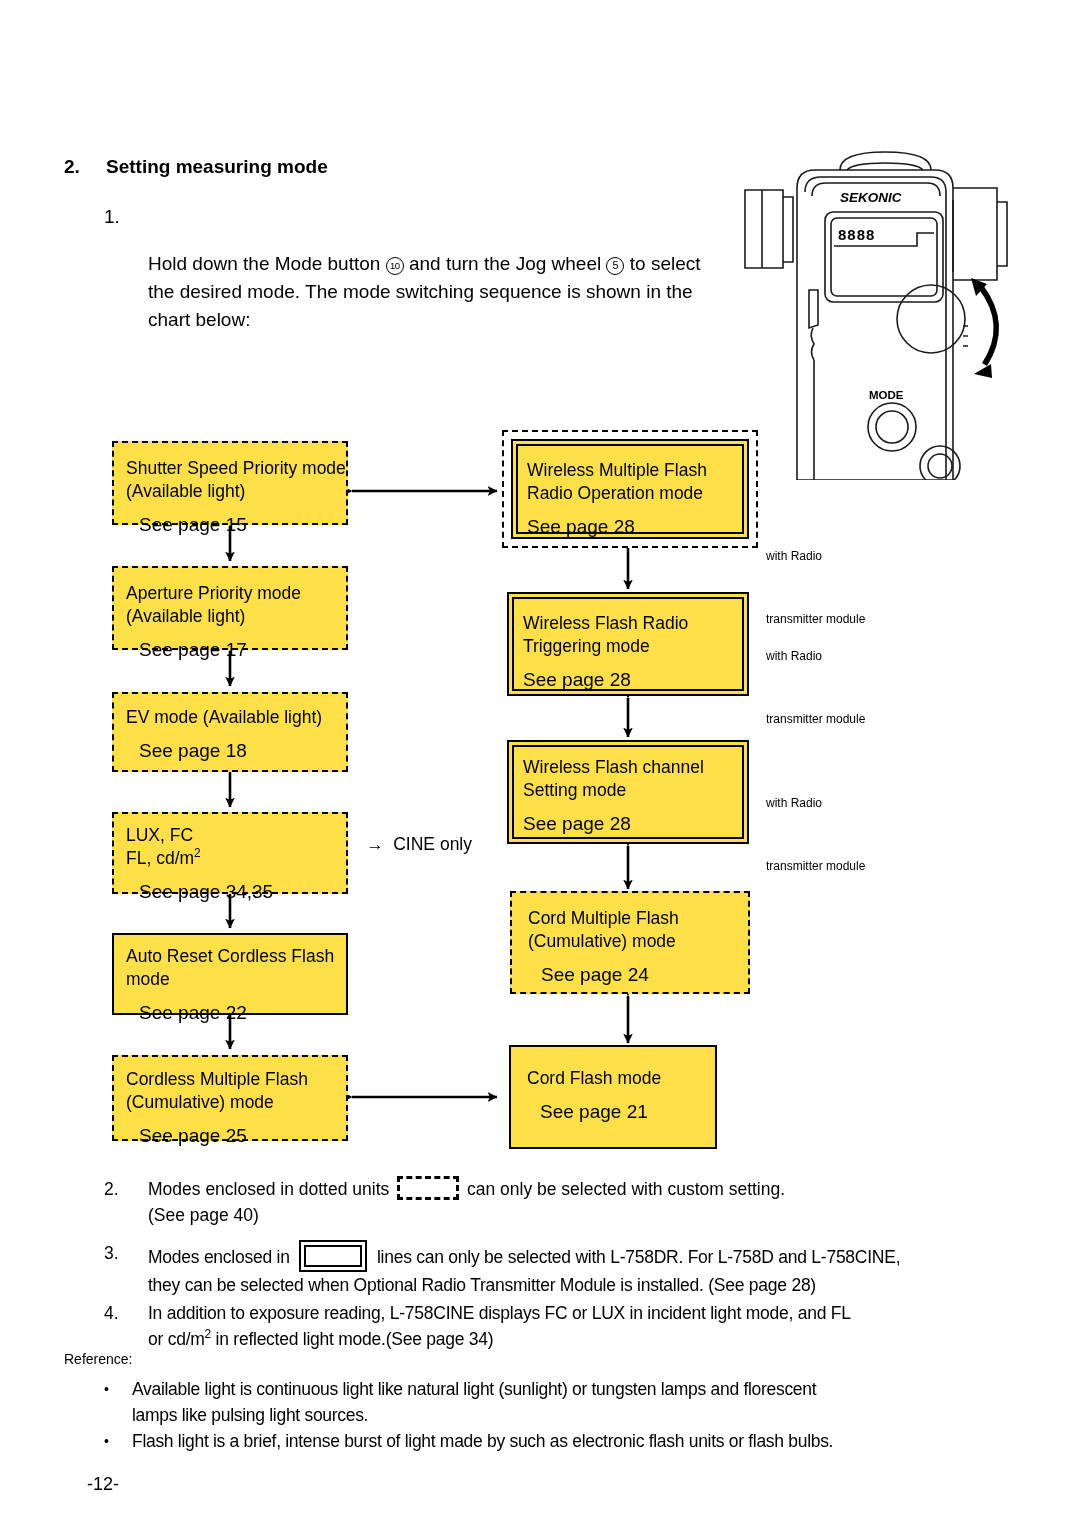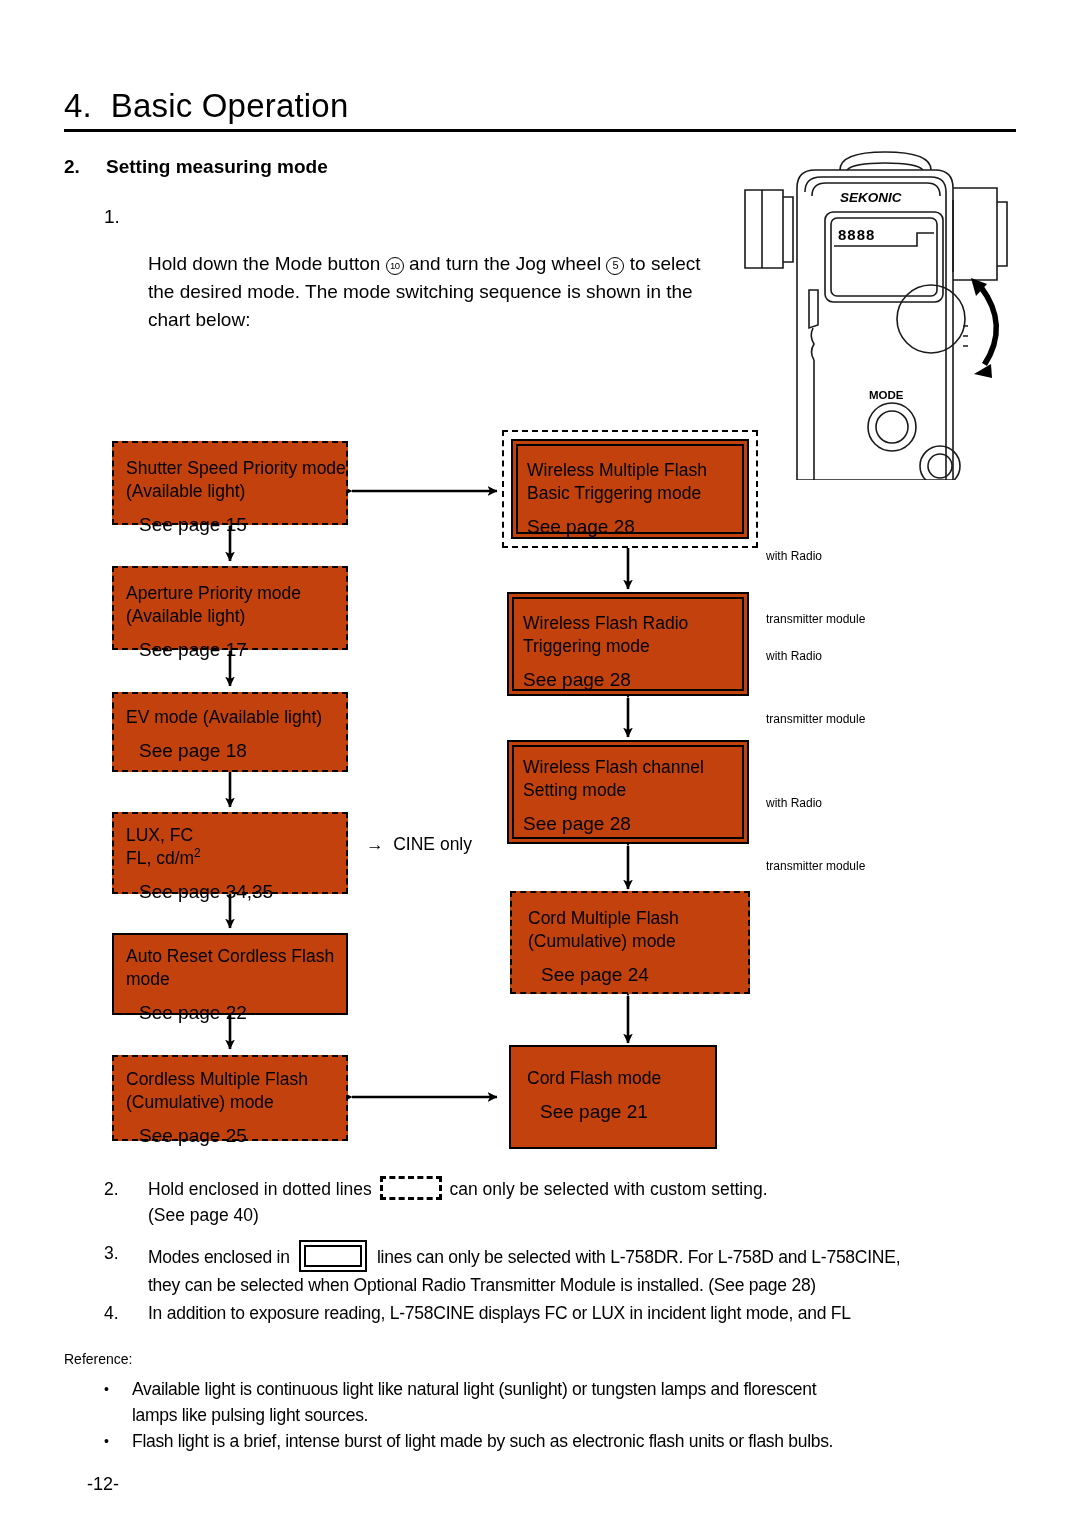--- a/index.html
+++ b/index.html
@@ -104,21 +104,21 @@
     left: 0;
     top: 0;
     width: 1080px;
     height: 1534px;
     pointer-events: none;
   }
 
   .node {
     position: absolute;
     box-sizing: border-box;
-    background: #c2410c;
+    background: #fde047;
   }
   .node .lines {
     position: absolute;
     left: 12px;
     right: 6px;
     top: 14px;
   }
   .node .title-line {
     font-size: 17.5px;
     line-height: 23px;
@@ -272,24 +272,20 @@
     margin-left: 25px;
   }
 
   sup { font-size: 0.68em; vertical-align: super; line-height: 0; }
 </style>
 </head>
 <body>
 
 <div id="page">
 
-  <div id="chapter-header">
-    <div id="chapter-title"><span>4.</span>&nbsp;&nbsp;<span>Basic Operation</span></div>
-    <div id="chapter-rule"></div>
-  </div>
 
   <div id="section-heading">
     <span class="num">2.</span><span>Setting measuring mode</span>
   </div>
 
   <div id="step-1">
     <span class="step-num">1.</span>
     <div class="step-body"><span>Hold down the Mode button </span><span class="circnum wide">10</span><span> and turn the Jog wheel </span><span class="circnum">5</span><span> to select the desired mode. The mode switching sequence is shown in the chart below:</span></div>
   </div>
 
@@ -421,21 +417,21 @@
         <div class="title-line">(Cumulative) mode</div>
         <div class="page-line">See page 25</div>
       </div>
     </div>
 
     <div class="dashed-wrap" style="left:502px; top:430px; width:256px; height:118px;"></div>
     <div class="node double" style="left:511px; top:439px; width:238px; height:100px;">
       <div class="inner-border"></div>
       <div class="lines" style="top:18px; left:14px;">
         <div class="title-line">Wireless Multiple Flash</div>
-        <div class="title-line">Basic Triggering mode</div>
+        <div class="title-line">Radio Operation mode</div>
         <div class="page-line" style="padding-left:0;">See page 28</div>
       </div>
     </div>
     <div class="side-note" style="left:766px; top:504px;">
       <div>with Radio</div>
       <div>transmitter module</div>
     </div>
 
     <div class="node double" style="left:507px; top:592px; width:242px; height:104px;">
       <div class="inner-border"></div>
@@ -478,37 +474,38 @@
       </div>
     </div>
 
   </div>
 
   <div id="notes">
 
     <div class="note-row" id="note-2">
       <span class="n">2.</span>
       <div class="b">
-        <span>Hold enclosed in dotted lines </span><span class="sample-dotted"></span><span> can only be selected with custom setting.</span>
+        <span>Modes enclosed in dotted units </span><span class="sample-dotted"></span><span> can only be selected with custom setting.</span>
         <div>(See page 40)</div>
       </div>
     </div>
 
     <div class="note-row" id="note-3">
       <span class="n">3.</span>
       <div class="b">
         <span>Modes enclosed in </span><span class="sample-double"></span><span> lines can only be selected with L-758DR. For L-758D and L-758CINE,</span>
         <div>they can be selected when Optional Radio Transmitter Module is installed. (See page 28)</div>
       </div>
     </div>
 
     <div class="note-row" id="note-4">
       <span class="n">4.</span>
       <div class="b">
         <div>In addition to exposure reading, L-758CINE displays FC or LUX in incident light mode, and FL</div>
+        <div><span>or cd/m</span><sup>2</sup><span> in reflected light mode.(See page 34)</span></div>
       </div>
     </div>
 
   </div>
 
   <div id="reference">
     <div id="reference-label">Reference:</div>
     <div id="reference-list">
       <div class="ref-row">
         <span class="bullet">•</span>

